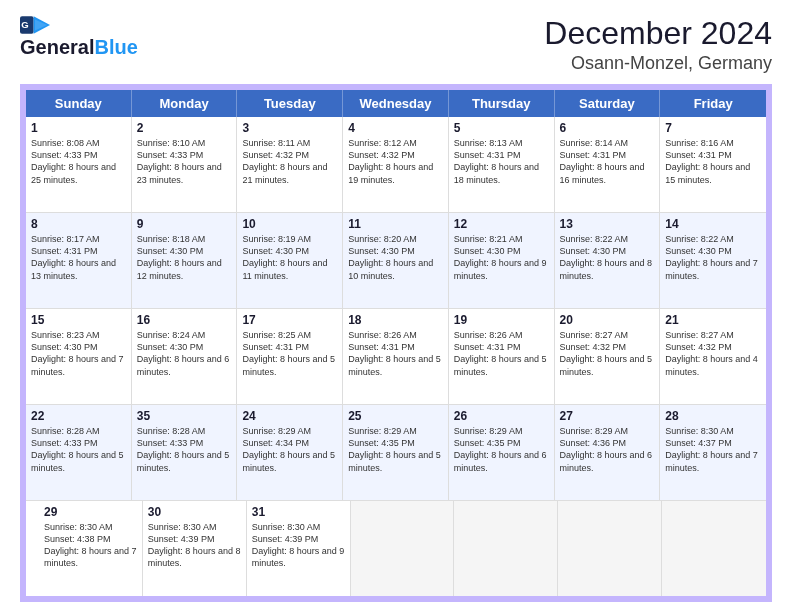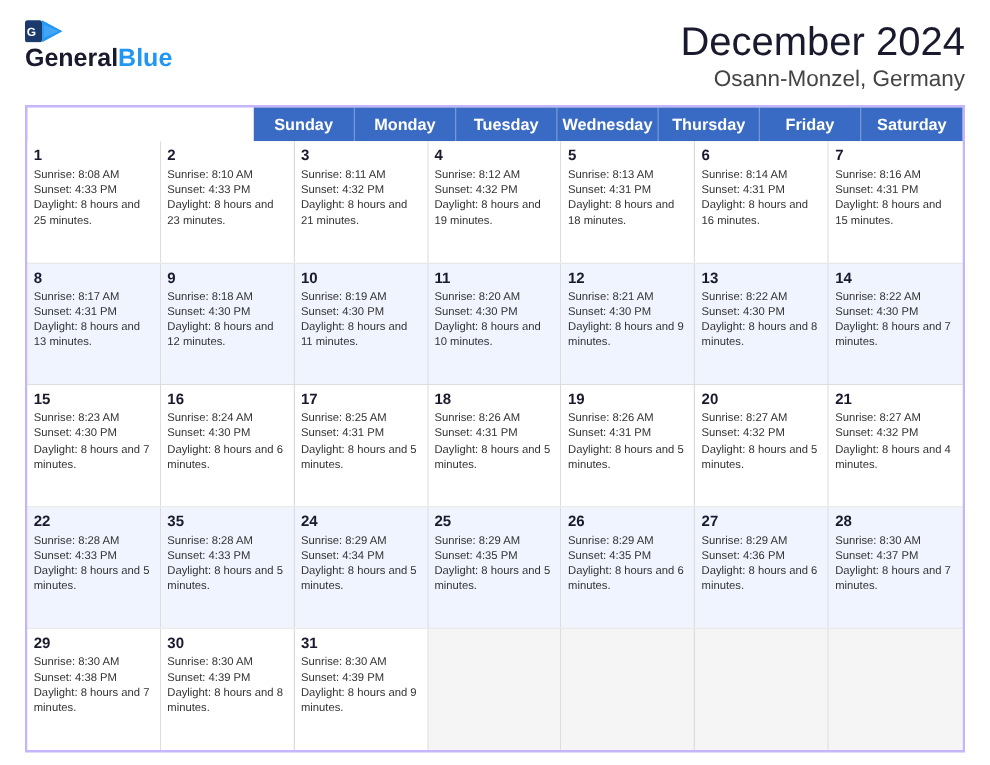--- a/index.html
+++ b/index.html
@@ -44,22 +44,21 @@
     }
     .location {
       font-size: 18px;
       color: #444;
       margin-top: 2px;
     }
     .calendar {
       flex: 1;
       display: flex;
       flex-direction: column;
-      border: 2px solid #c4b5fd;
-      align-items: flex-end;
+      border: 6px solid #c4b5fd;
     }
     .cal-header {
       display: grid;
       grid-template-columns: repeat(7, 1fr);
       background: #3a6bc4;
     }
     .cal-header-cell {
       color: #fff;
       font-weight: bold;
       font-size: 13px;
@@ -72,21 +71,21 @@
       flex: 1;
       display: flex;
       flex-direction: column;
     }
     .cal-row {
       display: grid;
       grid-template-columns: repeat(7, 1fr);
       flex: 1;
       border-bottom: 1px solid #ddd;
     }
-    .cal-row:last-child { border-bottom: none; }
+    .cal-row:last-child { border-bottom: none; margin-left: 13px; }
     .cal-cell {
       border-right: 1px solid #ddd;
       padding: 4px 5px;
       font-size: 9.2px;
       color: #333;
       vertical-align: top;
       min-height: 0;
       overflow: hidden;
       background: #fff;
     }
@@ -130,22 +129,22 @@
     </div>
   </div>
 
   <div class="calendar">
     <div class="cal-header">
       <div class="cal-header-cell">Sunday</div>
       <div class="cal-header-cell">Monday</div>
       <div class="cal-header-cell">Tuesday</div>
       <div class="cal-header-cell">Wednesday</div>
       <div class="cal-header-cell">Thursday</div>
+      <div class="cal-header-cell">Saturday</div>
       <div class="cal-header-cell">Friday</div>
-      <div class="cal-header-cell">Saturday</div>
     </div>
     <div class="cal-body" id="cal-body">
     <div class="cal-row">
           <div class="cal-cell">
             <span class="day-num">1</span>
             <div class="cell-text">Sunrise: 8:08 AM<br>Sunset: 4:33 PM<br>Daylight: 8 hours and 25 minutes.</div>
           </div>
           <div class="cal-cell">
             <span class="day-num">2</span>
             <div class="cell-text">Sunrise: 8:10 AM<br>Sunset: 4:33 PM<br>Daylight: 8 hours and 23 minutes.</div>

